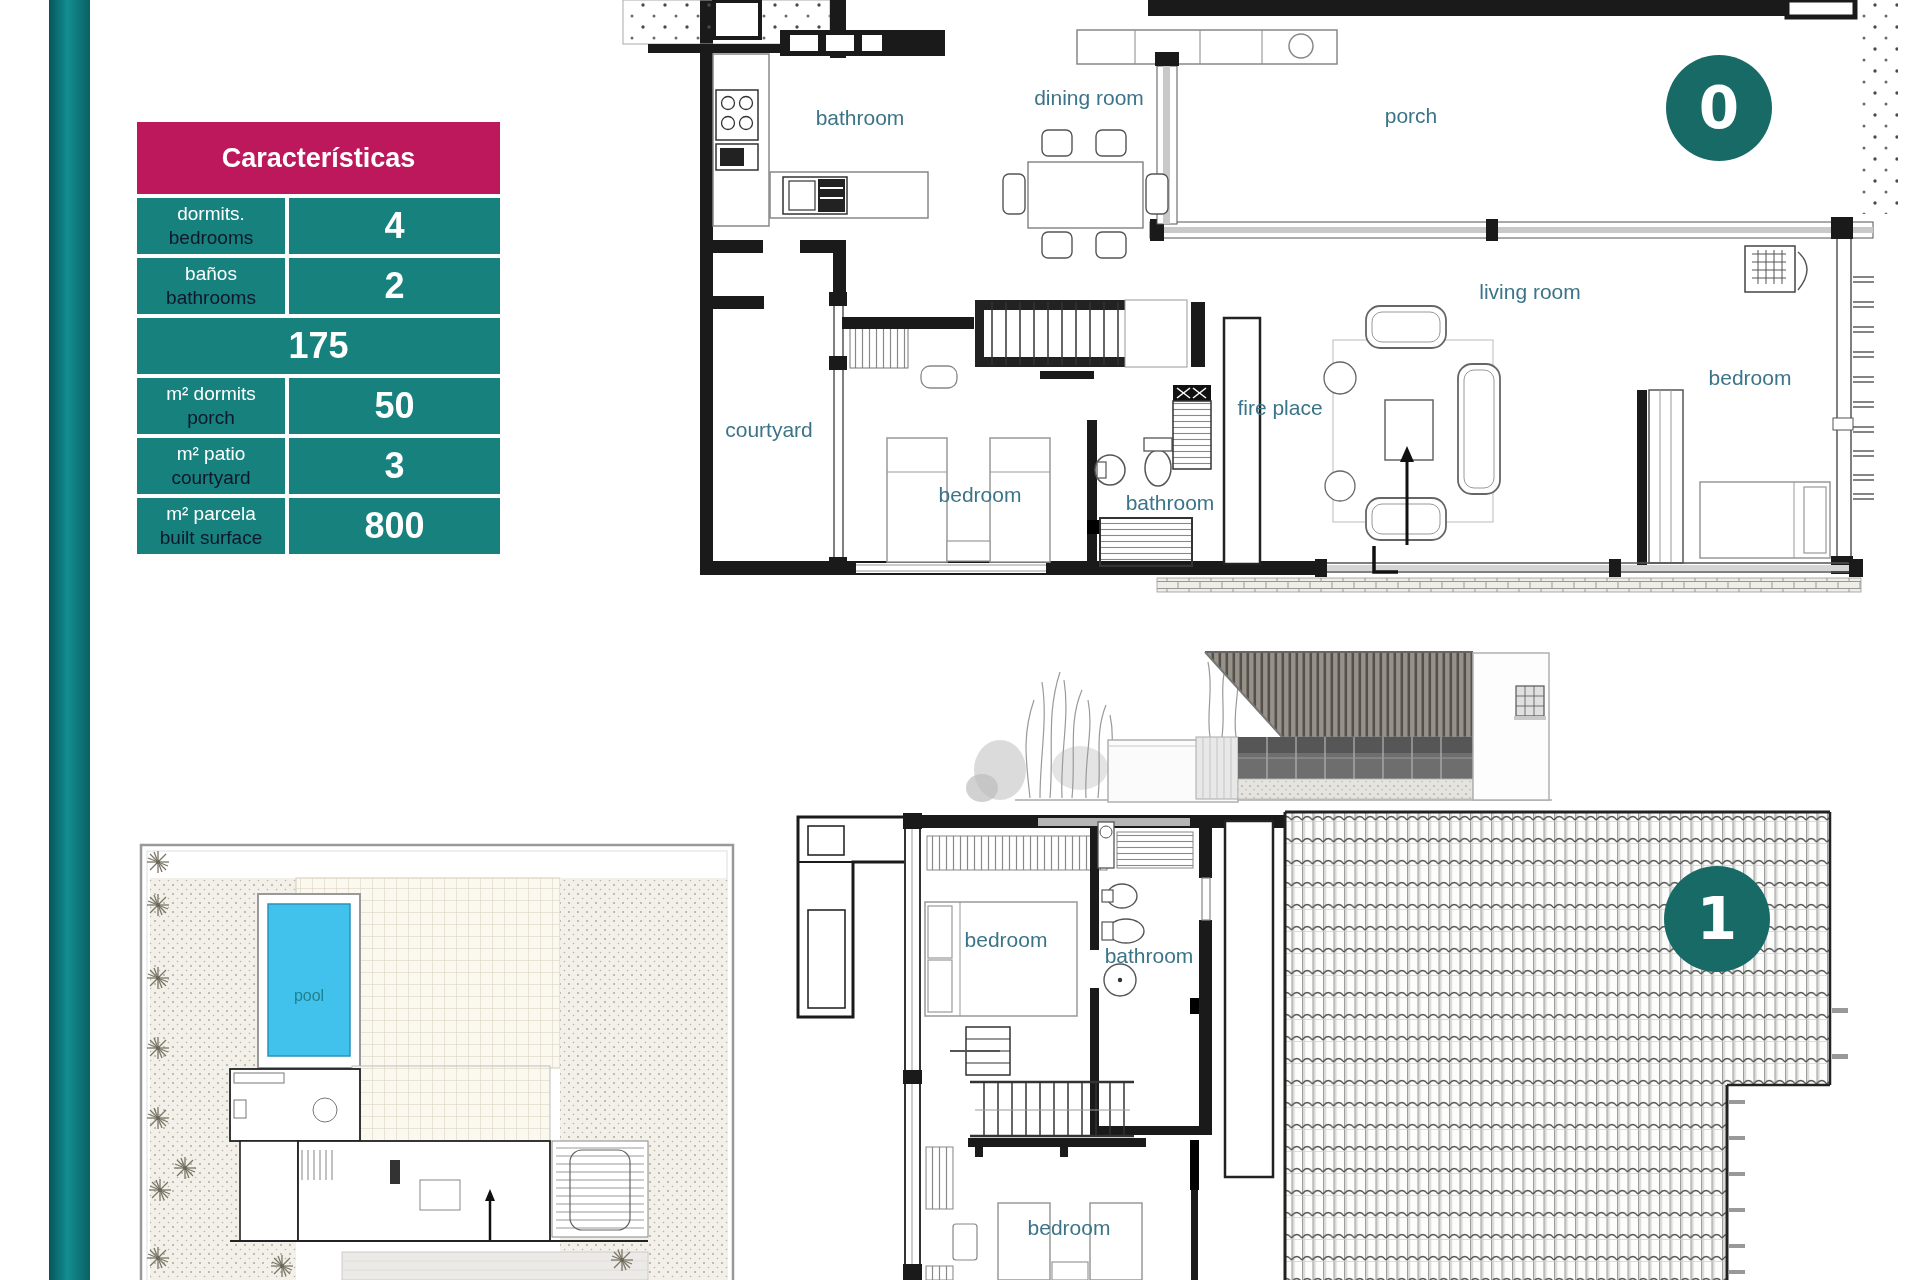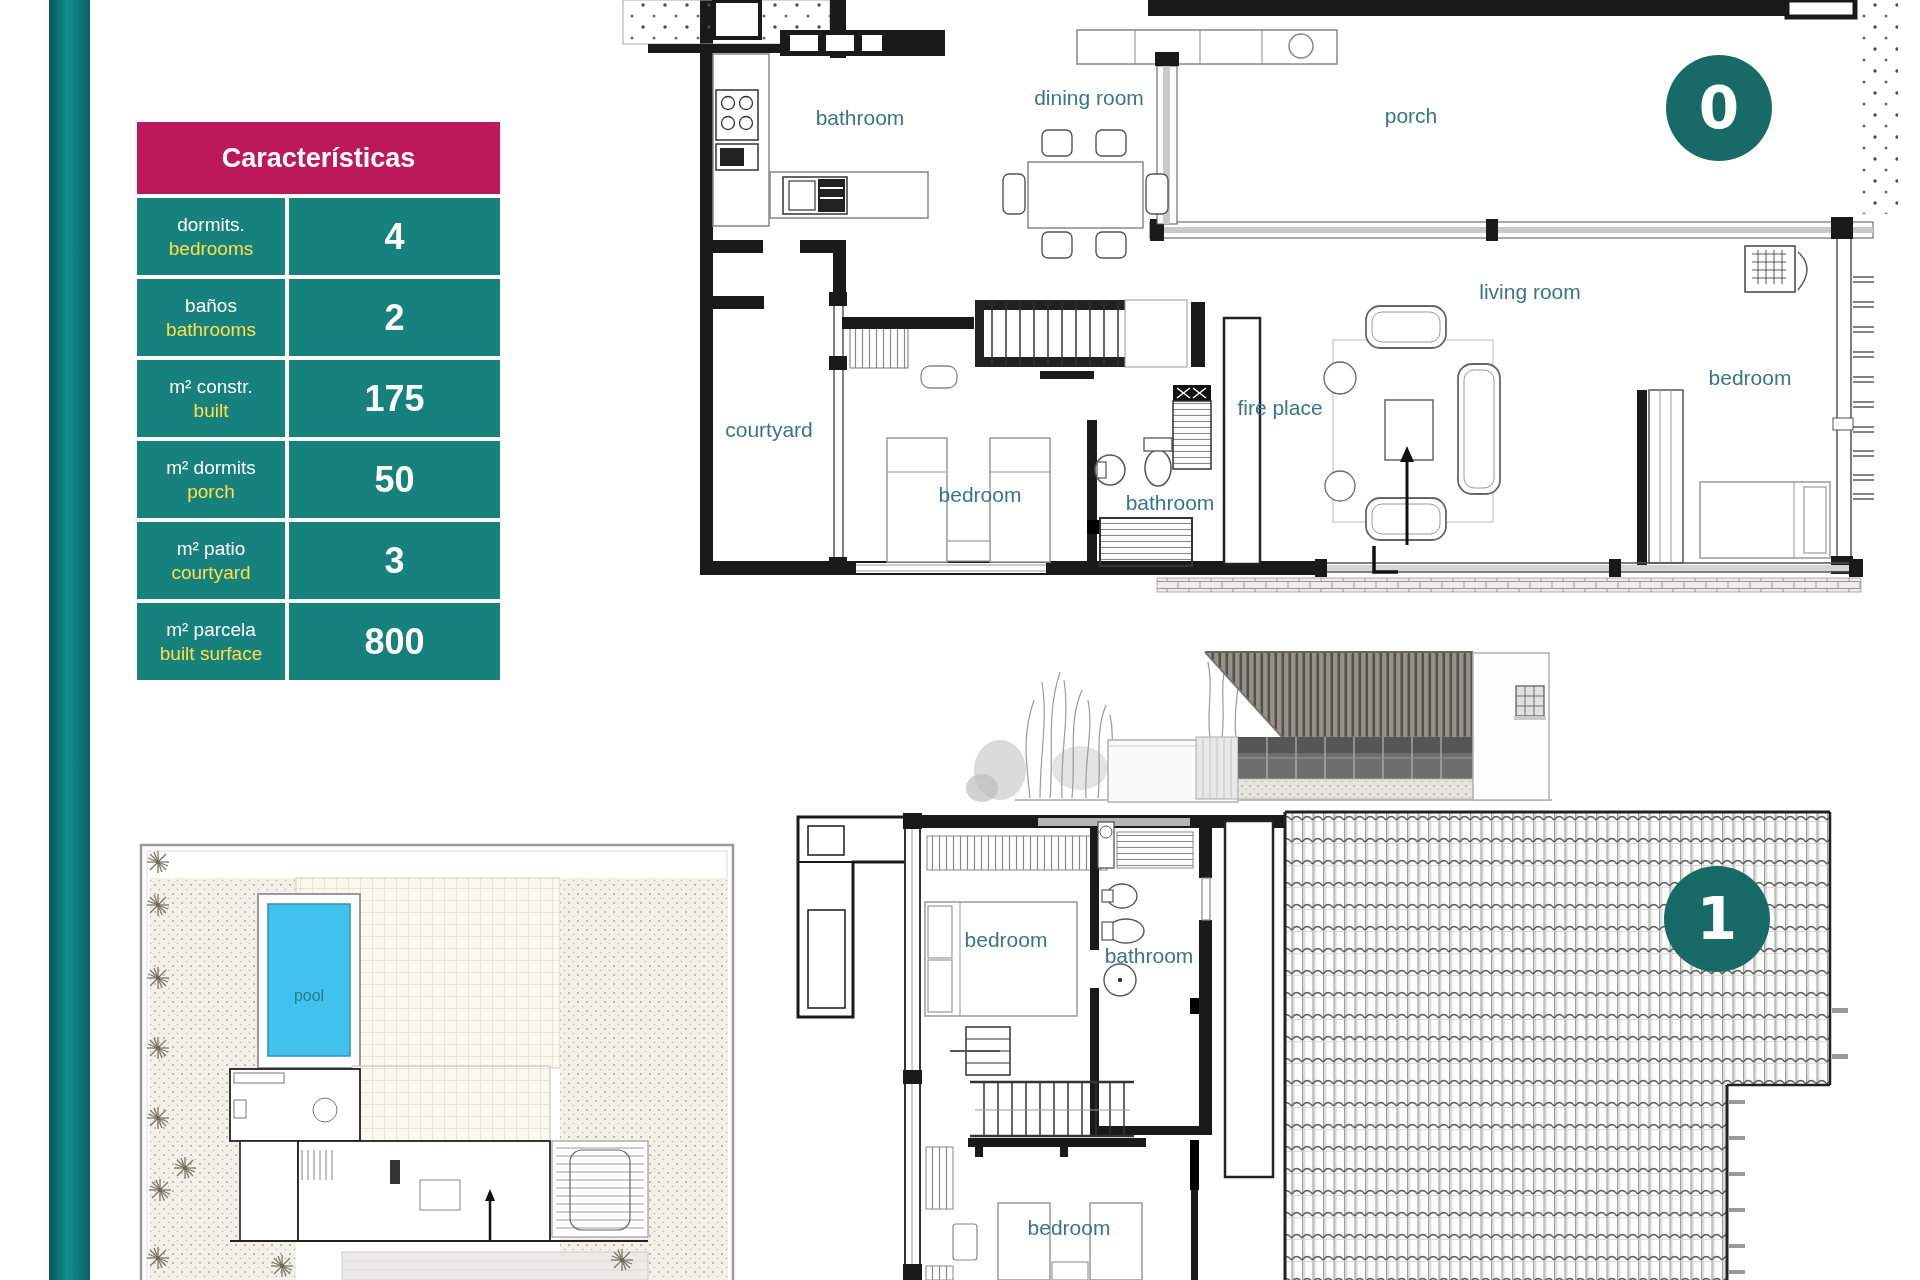--- a/index.html
+++ b/index.html
@@ -5,24 +5,24 @@
   html,body{margin:0;padding:0;background:#fff;}
   #canvas{position:relative;width:1920px;height:1280px;background:#fff;overflow:hidden;
           font-family:"Liberation Sans",sans-serif;}
   #plansvg{position:absolute;left:0;top:0;}
   .accent-bar{position:absolute;left:49px;top:0;width:41px;height:1280px;
     background:linear-gradient(to right,#07555c,#128e90 45%,#0a6064);}
   
   .char-table{position:absolute;left:137px;top:122px;width:363px;}
   .ct-title{height:72px;background:#be185d;color:#fff;display:flex;align-items:center;justify-content:center;
     font-size:27px;font-weight:bold;margin-bottom:4px;}
-  .ct-row{display:flex;gap:4px;margin-bottom:4px;height:77px;}
+  .ct-row{display:flex;gap:4px;margin-bottom:4px;height:56px;}
   .ct-label{width:148px;background:#17817e;display:flex;flex-direction:column;align-items:center;justify-content:center;line-height:1.25;}
   .ct-label .es{color:#fff;font-size:19px;}
-  .ct-label .en{color:#fde047;font-size:19px;}
+  .ct-label .en{color:#0f172a;font-size:19px;}
   .ct-value{flex:1;background:#17817e;color:#fff;display:flex;align-items:center;justify-content:center;
     font-size:36px;font-weight:bold;}
   
   .rlabel{position:absolute;transform:translate(-50%,-50%);color:#3b7489;font-size:21px;white-space:nowrap;}
   .pool-label{position:absolute;transform:translate(-50%,-50%);color:#21828e;font-size:16px;}
   
   .badge{position:absolute;width:106px;height:106px;border-radius:50%;background:#186a66;color:#fff;
     display:flex;align-items:center;justify-content:center;font-family:"DejaVu Sans",sans-serif;
     font-size:58px;font-weight:bold;}
 </style>
@@ -484,24 +484,20 @@
       <div class="ct-value">4</div>
     </div>
     <div class="ct-row">
       <div class="ct-label">
         <span class="es">baños</span>
         <span class="en">bathrooms</span>
       </div>
       <div class="ct-value">2</div>
     </div>
     <div class="ct-row">
-      <div class="ct-label">
-        <span class="es">m² constr.</span>
-        <span class="en">built</span>
-      </div>
       <div class="ct-value">175</div>
     </div>
     <div class="ct-row">
       <div class="ct-label">
         <span class="es">m² dormits</span>
         <span class="en">porch</span>
       </div>
       <div class="ct-value">50</div>
     </div>
     <div class="ct-row">

